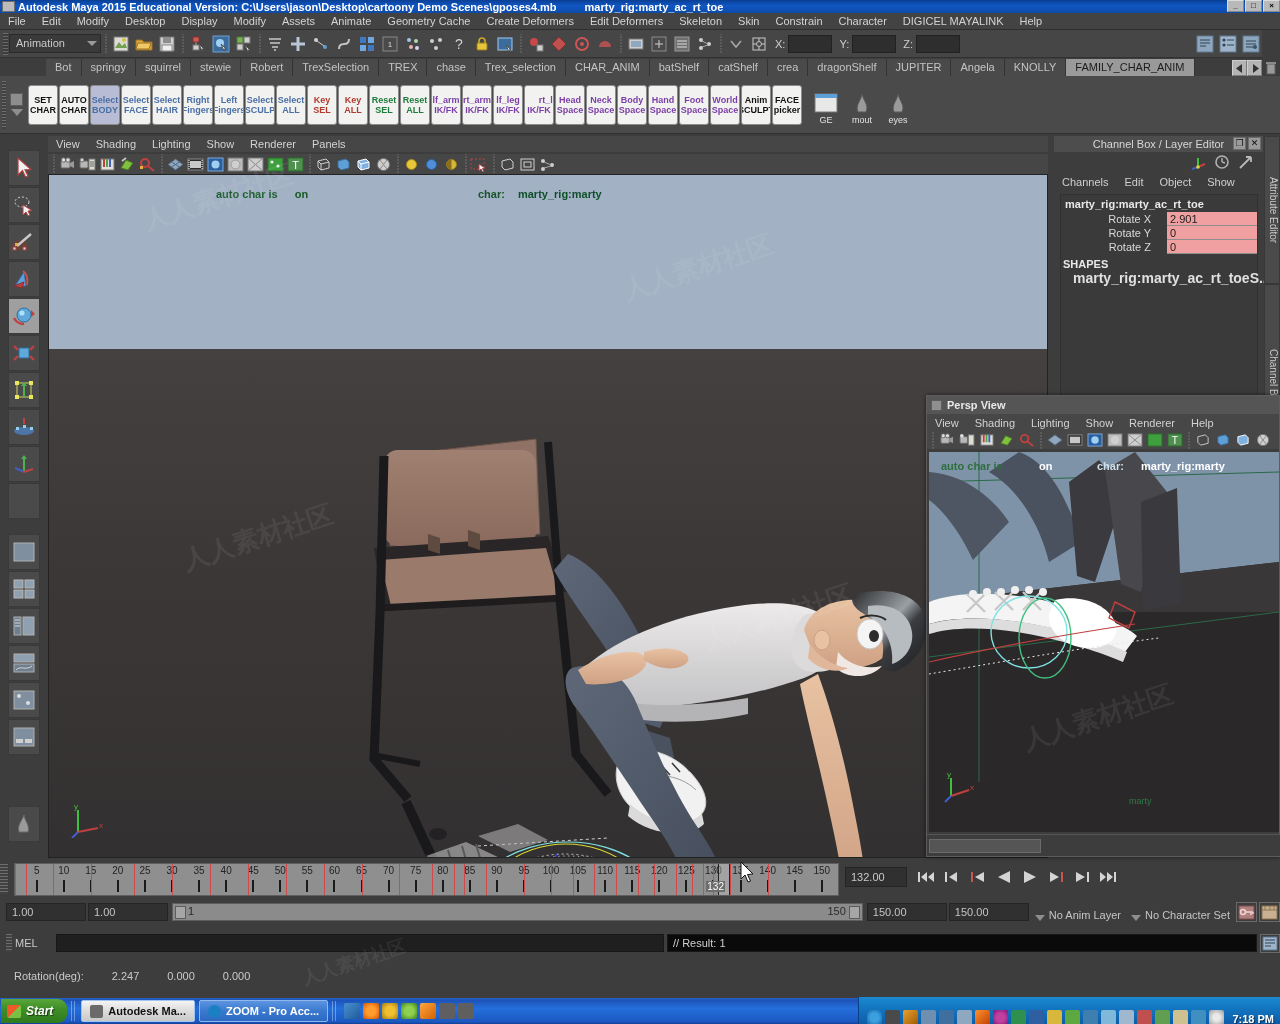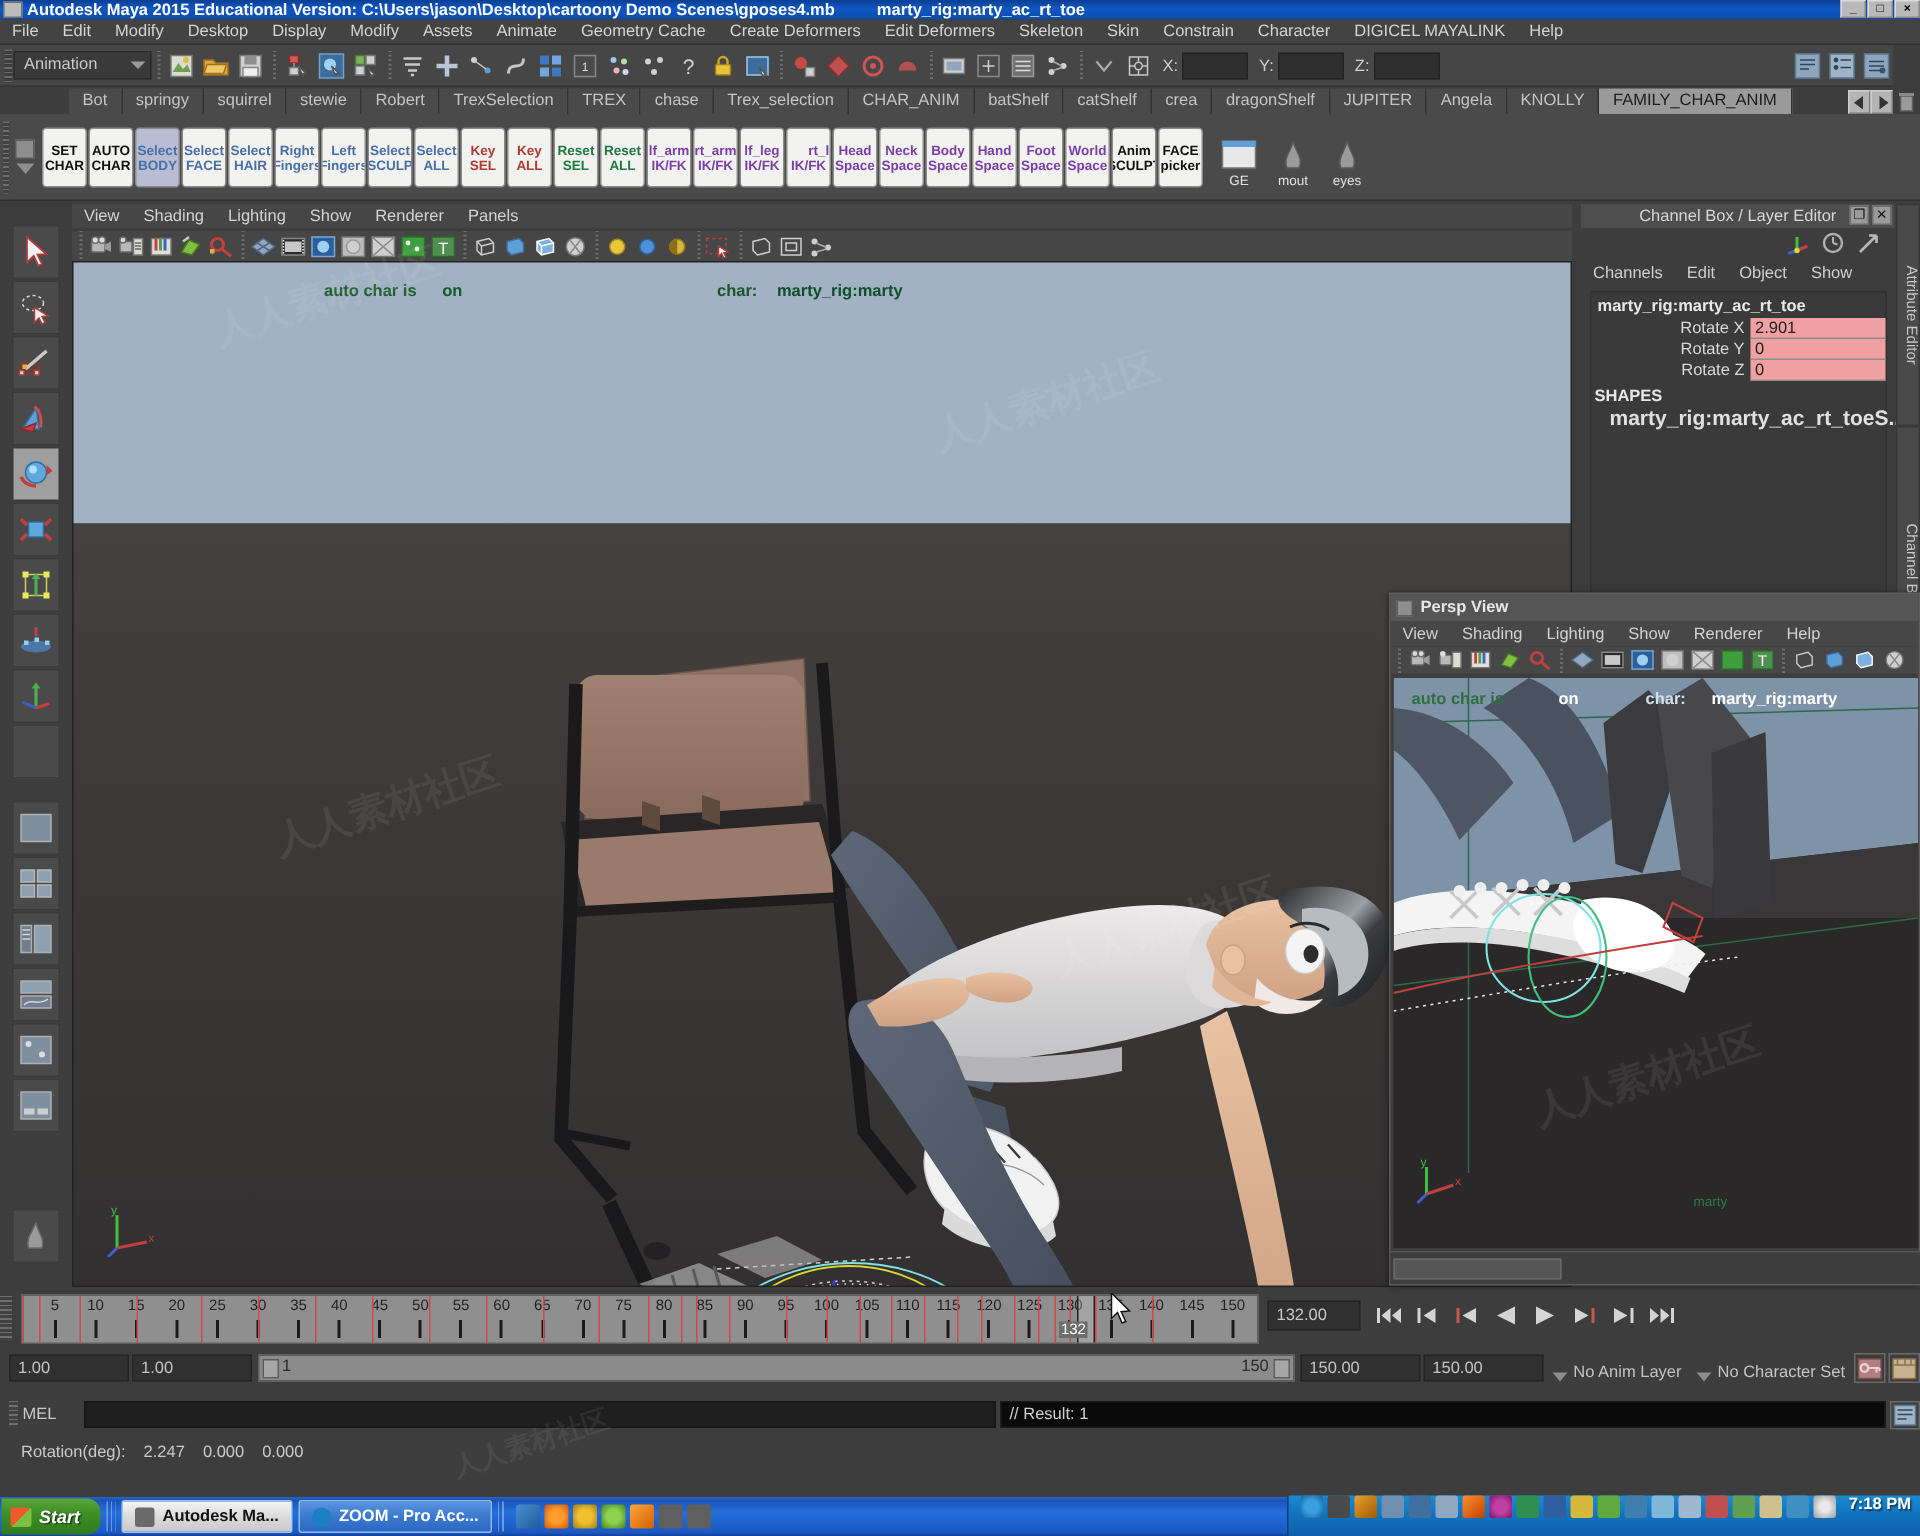--- a/index.html
+++ b/index.html
@@ -153,21 +153,21 @@
   #cbtitle .btns div { width:13px; height:13px; background:#9a9a9a; border:1px solid #6c6c6c;
      font-size:9px; color:#111; line-height:11px; text-align:center; }
   #cbicons { height:20px; display:flex; align-items:center; justify-content:flex-end;
      padding-right:8px; gap:6px; }
   #cbmenus { height:19px; display:flex; align-items:center; gap:0; font-size:11px; }
   #cbmenus .cm { padding:0 8px; color:#cfcfcf; }
   #cbbody { position:absolute; left:6px; top:58px; width:198px; height:300px;
      background:#3a3a3a; border:1px solid #313131; padding-top:3px; }
   .cbhead { font-size:11px; font-weight:bold; color:#e8e8e8; padding-left:4px; margin-bottom:2px; }
   .cbrow { display:flex; align-items:center; height:14px; font-size:11px; }
-  .cbrow .lbl { flex:1 1 auto; text-align:right; padding-right:4px; color:#d9d9d9; }
+  .cbrow .lbl { flex:1 1 auto; text-align:right; padding-right:16px; color:#d9d9d9; }
   .cbrow .val { width:90px; height:14px; background:#f0a0a0; color:#202020;
      padding-left:3px; line-height:14px; border-bottom:1px solid #8d8d8d; }
   .cbsection { font-size:11px; font-weight:bold; color:#e8e8e8; padding-left:2px; margin-top:4px; }
   .cbshape { font-size:14px; font-weight:bold; color:#e0e0e0; padding-left:12px; }
 
   #sidetabs { position:absolute; left:1264px; top:136px; width:16px; height:440px; }
   .sidetab { width:16px; background:#4a4a4a; border:1px solid #383838;
      writing-mode:vertical-rl; text-orientation:mixed; font-size:10px; color:#c8c8c8;
      text-align:center; padding:6px 0; }
 
@@ -242,22 +242,22 @@
   #cmdline .mellbl { width:38px; font-size:11px; color:#c8c8c8; }
   #cmdline .melin { flex:0 0 auto; width:608px; height:18px; background:#1f1f1f;
      border:1px solid #171717; }
   #cmdline .result { flex:1 1 auto; height:18px; background:#0a0a0a; border:1px solid #171717;
      color:#cfcfcf; font-size:11px; line-height:16px; padding-left:5px; }
   #cmdline .rbtn { width:20px; height:19px; border:1px solid #6a6a6a; flex:0 0 auto;
      display:flex; align-items:center; justify-content:center; }
 
   
   #helpline { position:absolute; left:0; top:962px; width:1280px; height:20px;
-     background:#3d3d3d; display:flex; align-items:flex-start; padding-left:14px;
-     font-size:11px; color:#c0c0c0; gap:12px; }
+     background:#3d3d3d; display:flex; align-items:flex-end; padding-left:14px;
+     font-size:11px; color:#c0c0c0; gap:28px; }
   #helpline .hl { color:#cacaca; }
 
   
   #taskbar { position:absolute; left:0; bottom:0; width:1280px; height:26px;
      background:linear-gradient(to bottom,#2a64c8 0%,#1c52b8 8%,#246fdc 40%,#1b57c0 92%,#103f96 100%);
      display:flex; align-items:center; }
   #startbtn { height:24px; margin:1px 2px 1px 1px; padding:0 14px 0 6px;
      background:linear-gradient(to bottom,#5aa63a 0%,#3f8f27 40%,#2f7a1c 100%);
      border-radius:0 9px 9px 0; display:flex; align-items:center; gap:5px;
      color:#fff; font-weight:bold; font-size:12px;
@@ -269,21 +269,21 @@
      background:repeating-linear-gradient(to right,rgba(255,255,255,.35) 0 1px,transparent 1px 3px); }
   .taskbtn { height:22px; margin:0 2px; padding:0 8px; display:flex; align-items:center; gap:5px;
      background:linear-gradient(to bottom,#5c94e0 0%,#3a79cf 50%,#2d69c2 100%);
      border:1px solid #8fb9ec; border-radius:2px; color:#fff; font-size:11px; font-weight:bold;
      max-width:160px; white-space:nowrap; overflow:hidden; }
   .taskbtn.active { background:linear-gradient(to bottom,#f4f4f4 0%,#dcdcdc 50%,#c9c9c9 100%);
      color:#111; border:1px solid #9fc4f0; }
   .taskbtn .ti { width:13px; height:13px; flex:0 0 auto; border-radius:2px; }
   #quicklaunch { display:flex; align-items:center; gap:3px; padding:0 4px; }
   .qlicon { width:16px; height:16px; border-radius:2px; }
-  #tray { margin-left:auto; display:flex; align-items:flex-start; gap:3px; height:28px;
+  #tray { margin-left:auto; display:flex; align-items:flex-end; gap:3px; height:28px;
      padding:0 6px 0 8px;
      background:linear-gradient(to bottom,#1a8ad0 0%,#1273bf 45%,#0d5ba6 100%);
      border-left:1px solid #0b3f86; }
   .trayicon { width:15px; height:15px; border-radius:2px; }
   #clock { color:#fff; font-size:11px; font-weight:bold; margin-left:5px;
      text-shadow:1px 1px 1px rgba(0,0,0,.5); }
 
   
   .wm { position:absolute; pointer-events:none; color:rgba(255,255,255,.07);
         font-size:26px; font-weight:bold; transform:rotate(-18deg); white-space:nowrap; }

